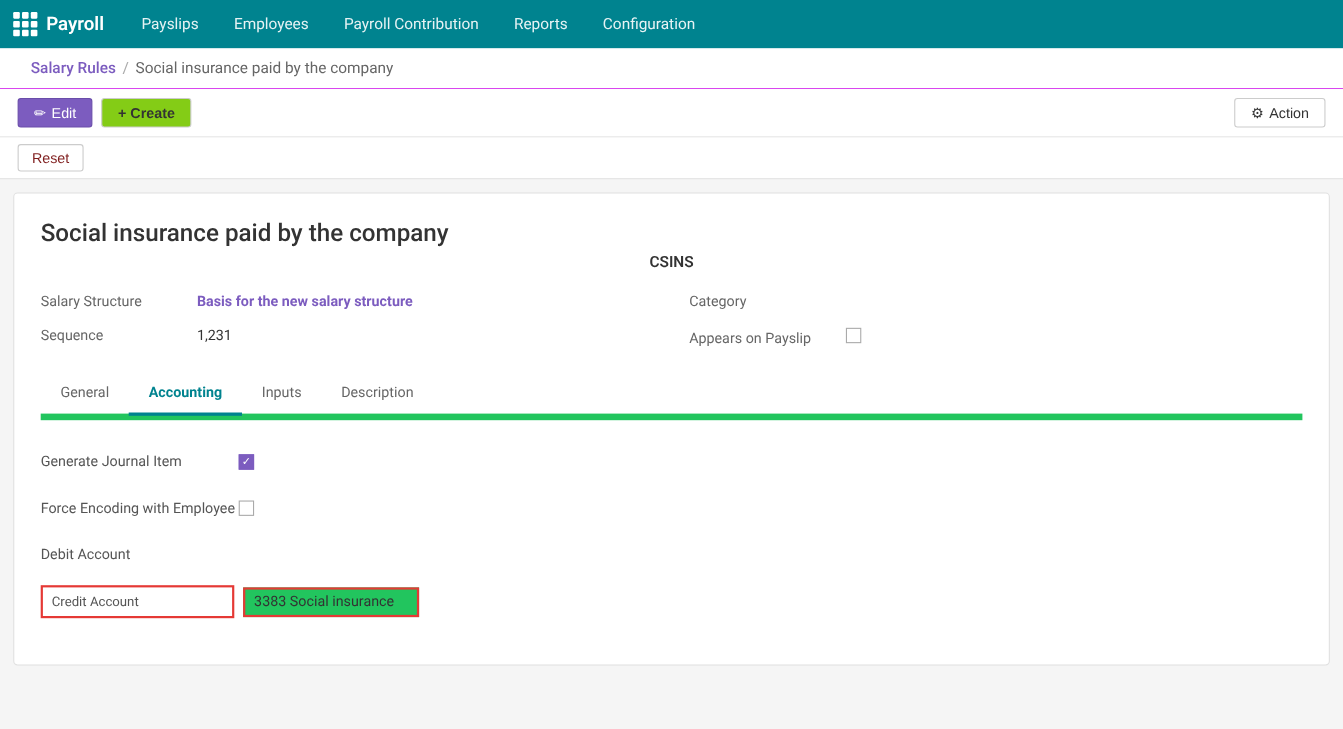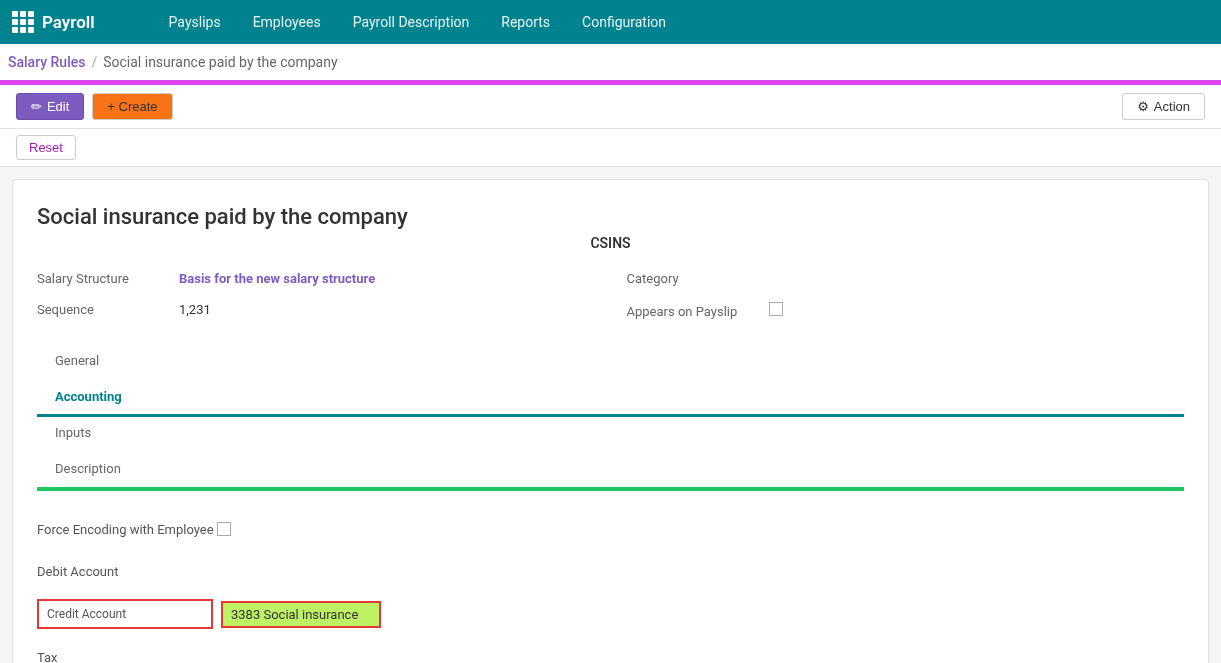--- a/index.html
+++ b/index.html
@@ -6,21 +6,20 @@
     body { font-family: -apple-system, BlinkMacSystemFont, 'Segoe UI', Roboto, sans-serif; font-size: 14px; background: #f5f5f5; color: #333; }
 
     
     .navbar {
       background: #00838f;
       display: flex;
       align-items: center;
       padding: 0 12px;
       height: 44px;
       color: white;
-      gap: 40px;
     }
     .navbar-brand {
       display: flex;
       align-items: center;
       gap: 8px;
       font-size: 17px;
       font-weight: 600;
       margin-right: 20px;
     }
     .navbar-grid-icon {
@@ -43,22 +42,22 @@
       padding: 6px 14px;
       color: rgba(255,255,255,0.9);
       cursor: pointer;
       border-radius: 3px;
       font-size: 14px;
     }
 
     
     .breadcrumb-bar {
       background: white;
-      padding: 10px 16px 0 8px;
-      border-bottom: 5px solid #d946ef;
+      padding: 10px 16px 0 28px;
+      border-bottom: 1px solid #d946ef;
     }
     .breadcrumb {
       display: flex;
       align-items: center;
       gap: 6px;
       font-size: 14px;
       margin-bottom: 10px;
     }
     .breadcrumb-link {
       color: #7c5cbf;
@@ -87,39 +86,40 @@
       display: inline-flex;
       align-items: center;
       gap: 5px;
     }
     .btn-primary {
       background: #7c5cbf;
       color: white;
       border-color: #6a4daa;
     }
     .btn-default {
-      background: #f97316;
+      background: #84cc16;
       color: #333;
       border-color: #ccc;
+      font-weight: bold;
     }
     .btn-action {
       background: white;
       color: #333;
       border-color: #ccc;
     }
 
     
     .sub-toolbar {
       background: white;
       padding: 6px 16px;
       border-bottom: 1px solid #e0e0e0;
     }
     .btn-reset {
       background: white;
-      color: #a21caf;
+      color: #7f1d1d;
       border: 1px solid #ccc;
       padding: 4px 12px;
       border-radius: 3px;
       cursor: pointer;
       font-size: 13px;
     }
 
     
     .main-content {
       background: white;
@@ -174,23 +174,22 @@
       width: 14px;
       height: 14px;
       border: 1px solid #aaa;
       display: inline-block;
       background: white;
     }
 
     
     .tabs {
       display: flex;
-      border-bottom: 4px solid #22c55e;
+      border-bottom: 6px solid #22c55e;
       margin-bottom: 20px;
-      flex-direction: column;
     }
     .tab {
       padding: 10px 18px;
       cursor: pointer;
       color: #666;
       font-size: 13px;
       border-bottom: 3px solid transparent;
       margin-bottom: -2px;
     }
     .tab.active {
@@ -249,21 +248,21 @@
       flex-shrink: 0;
       font-size: 12px;
       color: #555;
     }
     .credit-value-box {
       border: 2px solid #e53935;
       padding: 4px 8px;
       min-width: 160px;
       font-size: 13px;
       color: #333;
-      background: #bef264;
+      background: #22c55e;
     }
   </style>
 </head>
 <body>
 
 <nav class="navbar">
   <div class="navbar-brand">
     <div class="navbar-grid-icon">
       <span></span>
         <span></span>
@@ -273,21 +272,21 @@
         <span></span>
       <span></span>
         <span></span>
         <span></span>
     </div>
     <span>Payroll</span>
   </div>
   <div class="navbar-nav">
     <div class="nav-item">Payslips</div>
     <div class="nav-item">Employees</div>
-    <div class="nav-item">Payroll Description</div>
+    <div class="nav-item">Payroll Contribution</div>
     <div class="nav-item">Reports</div>
     <div class="nav-item">Configuration</div>
   </div>
 </nav>
 
 <div class="breadcrumb-bar">
   <div class="breadcrumb">
     <span class="breadcrumb-link">Salary Rules</span>
     <span class="breadcrumb-sep">/</span>
     <span class="breadcrumb-current">Social insurance paid by the company</span>
@@ -340,36 +339,36 @@
 
   <div class="tabs">
     <div class="tab">General</div>
     <div class="tab active">Accounting</div>
     <div class="tab">Inputs</div>
     <div class="tab">Description</div>
   </div>
 
   <div class="tab-content-fields">
 
+    <div class="tc-field-row">
+      <span class="tc-label">Generate Journal Item</span>
+      <span class="checkbox-checked">✓</span>
+    </div>
 
     <div class="tc-field-row">
       <span class="tc-label">Force Encoding with Employee</span>
       <span class="checkbox-unchecked"></span>
     </div>
 
     <div class="tc-field-row">
       <span class="tc-label">Debit Account</span>
       <span class="tc-value"></span>
     </div>
 
     <div class="credit-row-wrapper">
       <span class="credit-label-box">Credit Account</span>
       <span style="width:8px; display:inline-block;"></span>
       <span class="credit-value-box">3383 Social insurance</span>
     </div>
 
-    <div class="tc-field-row">
-      <span class="tc-label">Tax</span>
-      <span class="tc-value"></span>
-    </div>
 
   </div>
 </div>
 
 </body></html>

